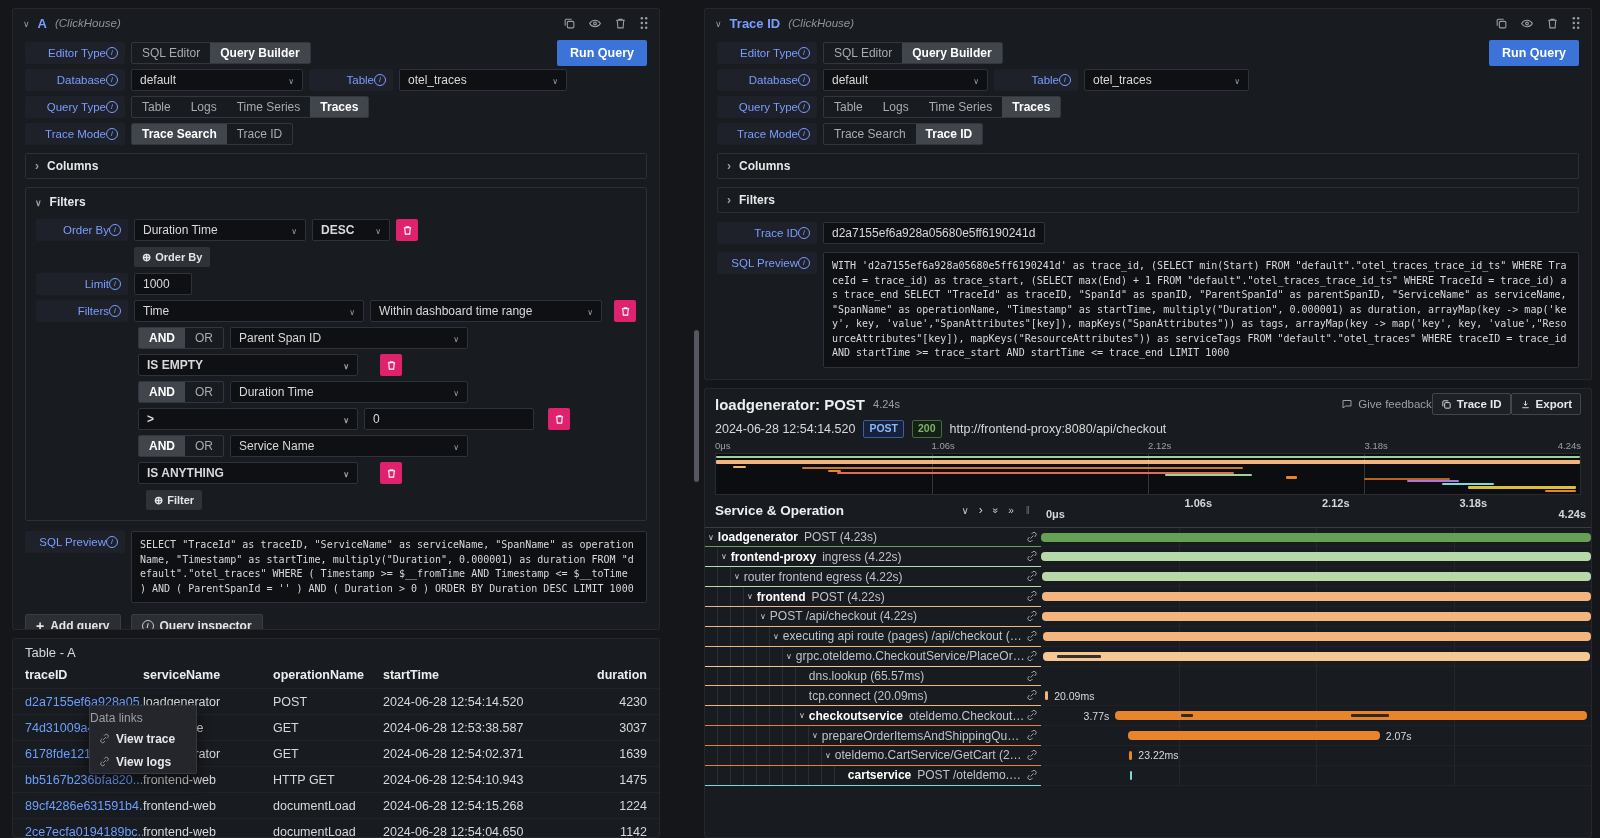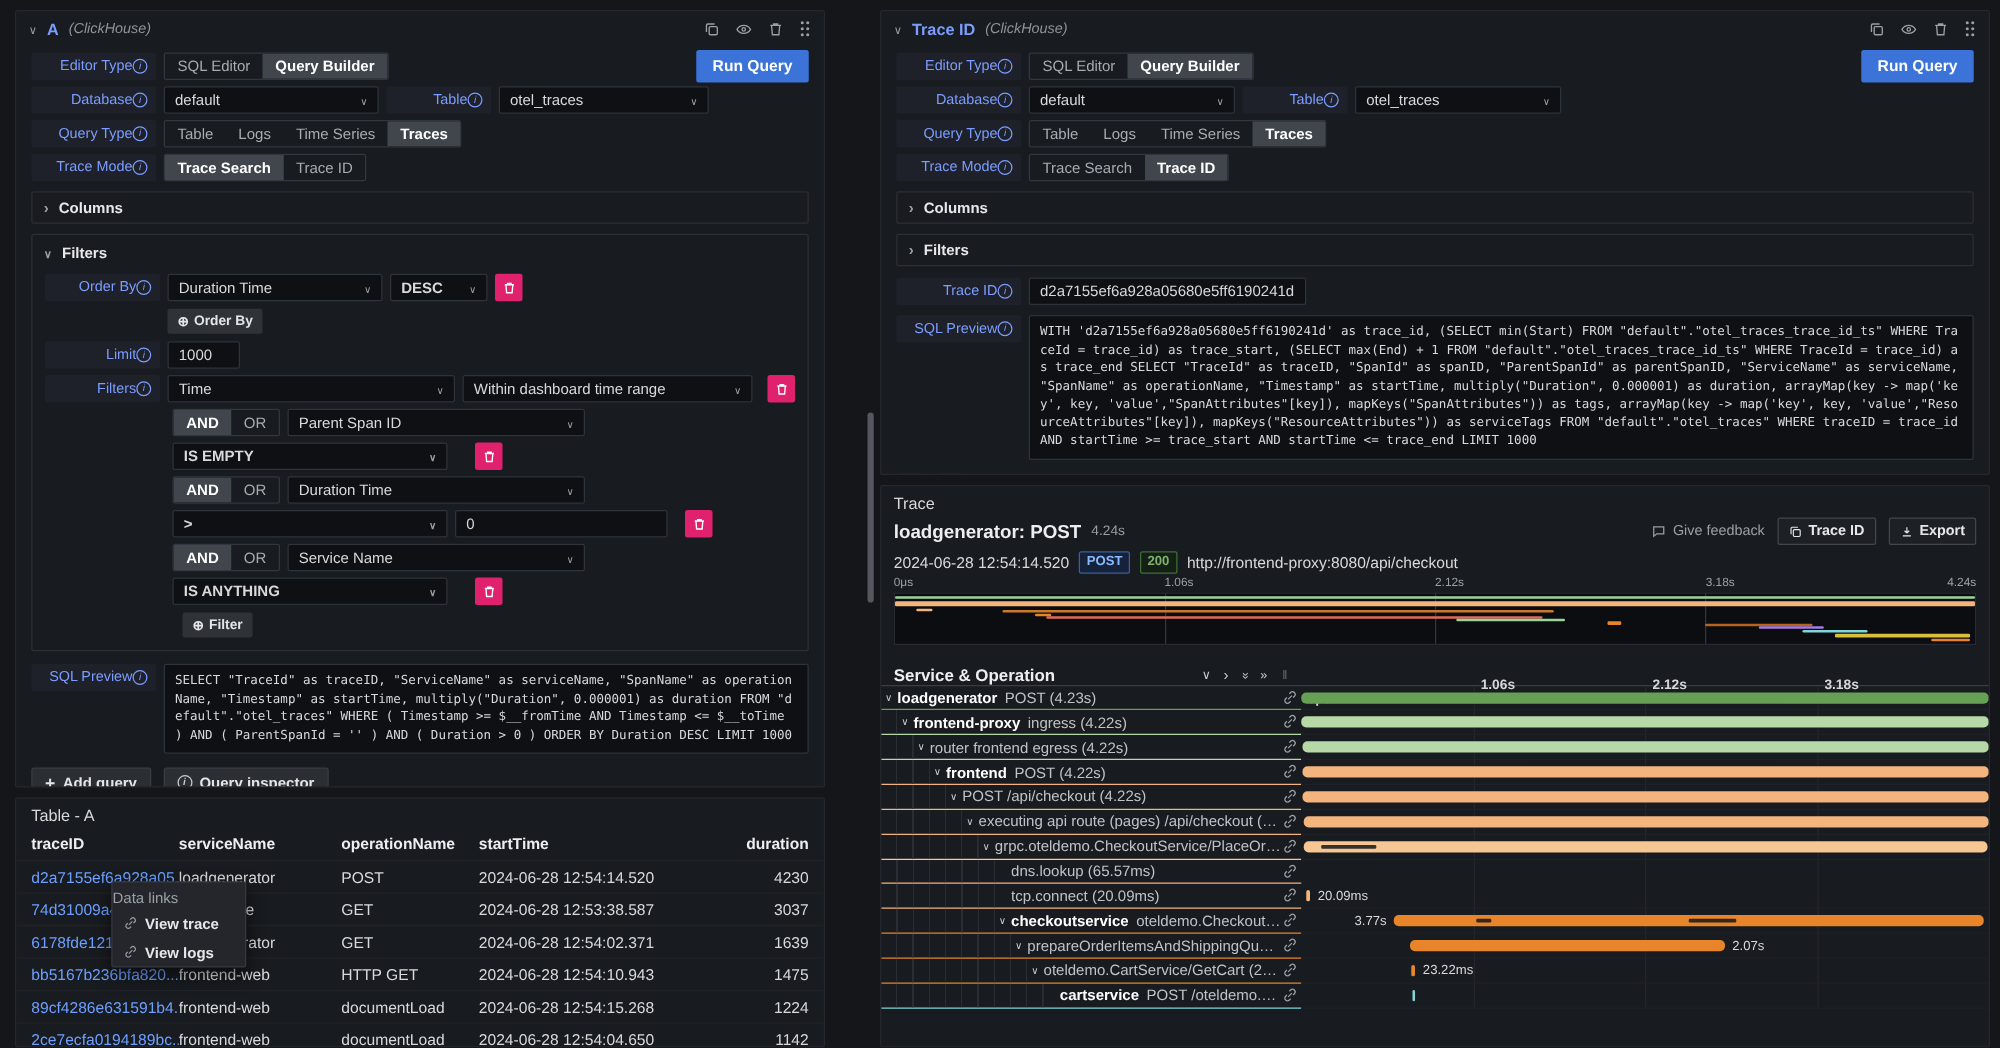--- a/index.html
+++ b/index.html
@@ -46,21 +46,21 @@
   
   .badge{border:1px solid;border-radius:2px;font-size:10.5px;font-weight:700;padding:1px 5px;line-height:1.3}
   .badge.post{color:#8ab8ff;border-color:#3b5e9e;background:#16223a}
   .badge.ok{color:#7eb26d;border-color:#3f6f3a;background:#142015}
   .tbtn{height:22px;border:1px solid #43464d;border-radius:2px;display:inline-flex;align-items:center;gap:5px;padding:0 8px;font-size:11.5px;font-weight:700;color:#e6e8ea;background:#1d2025}
   .mmwrap{position:relative;margin:0 10px;height:42px;background:#0b0d10;border:1px solid #282b31}
   .mmgrid{position:absolute;top:0;bottom:0;width:1px;background:#33363c}
   .mmseg{position:absolute;border-radius:1px}
   .axisrow{position:relative;height:13px;margin:2px 10px 0;font-size:9.5px;color:#9aa0a6}
   .axisrow span{position:absolute;top:0}
-  .soh{display:flex;height:25px;border-bottom:1px solid #3a3d43;margin-top:8px;align-items:flex-end}
+  .soh{display:flex;height:25px;border-bottom:1px solid #3a3d43;margin-top:8px;align-items:flex-start}
   .soh-left{width:336px;min-width:336px;display:flex;align-items:center;padding:0 10px;gap:10px}
   .soh-title{font-weight:700;font-size:13.5px;color:#eceef0;margin-right:auto}
   .hic{color:#c7cad0;font-size:10px;display:inline-flex}
   .soh-right{flex:1;position:relative;font-size:11px;font-weight:700;color:#d5d7da}
   .tick{position:absolute;top:0;bottom:0;display:flex;align-items:center;padding-left:5px;border-left:1px solid #3a3d43}
   .rows-wrap{position:relative}
   .grid-ov{position:absolute;left:336px;right:0;top:0;bottom:0;pointer-events:none}
   .grid-ov i{position:absolute;top:0;bottom:0;width:1px;background:#24262b}
   .span-row{display:flex;height:19.85px;align-items:stretch}
   .sname{width:336px;min-width:336px;display:flex;align-items:center;font-size:12px;position:relative;border-bottom:1px solid;overflow:hidden;padding-right:16px}
@@ -508,26 +508,25 @@
     <div class="sqlbox">WITH 'd2a7155ef6a928a05680e5ff6190241d' as trace_id, (SELECT min(Start) FROM "default"."otel_traces_trace_id_ts" WHERE TraceId = trace_id) as trace_start, (SELECT max(End) + 1 FROM "default"."otel_traces_trace_id_ts" WHERE TraceId = trace_id) as trace_end SELECT "TraceId" as traceID, "SpanId" as spanID, "ParentSpanId" as parentSpanID, "ServiceName" as serviceName, "SpanName" as operationName, "Timestamp" as startTime, multiply("Duration", 0.000001) as duration, arrayMap(key -&gt; map('key', key, 'value',"SpanAttributes"[key]), mapKeys("SpanAttributes")) as tags, arrayMap(key -&gt; map('key', key, 'value',"ResourceAttributes"[key]), mapKeys("ResourceAttributes")) as serviceTags FROM "default"."otel_traces" WHERE traceID = trace_id AND startTime &gt;= trace_start AND startTime &lt;= trace_end LIMIT 1000</div>
   </div>
 
   <div class="qrow" style="margin-top:12px;gap:10px">
     <span class="btn-gray"></span>
     <span class="btn-gray"></span>
   </div>
 </div>
 
 <div class="panel" style="left:704px;top:388px;width:888px;height:450px">
-  <div style="padding:6px 10px 0;font-size:13px;color:#d8d9da">Trace</div>
 
   <div style="display:flex;align-items:center;gap:8px;padding:4px 10px 0">
     <span style="font-size:15px;font-weight:700;color:#eceef0">loadgenerator: POST</span>
     <span style="font-size:11px;color:#9aa0a6">4.24s</span>
-    <span style="margin-left:auto;display:flex;gap:10px">
+    <span style="margin-left:auto;display:flex;">
       <span style="display:inline-flex;align-items:center;gap:5px;color:#9aa0a6;font-size:11.5px">
         <svg width="12" height="12" viewBox="0 0 24 24" fill="none" stroke="currentColor" stroke-width="2">
             <path d="M4 5h16v11H9l-5 4z"></path>
           </svg>
         <span>Give feedback</span>
       </span>
       <span class="tbtn">
         <svg width="11" height="11" viewBox="0 0 24 24" fill="none" stroke="currentColor" stroke-width="2">
             <rect x="8" y="8" width="12" height="12" rx="2"></rect>
             <path d="M16 4H6a2 2 0 0 0-2 2v10"></path>

